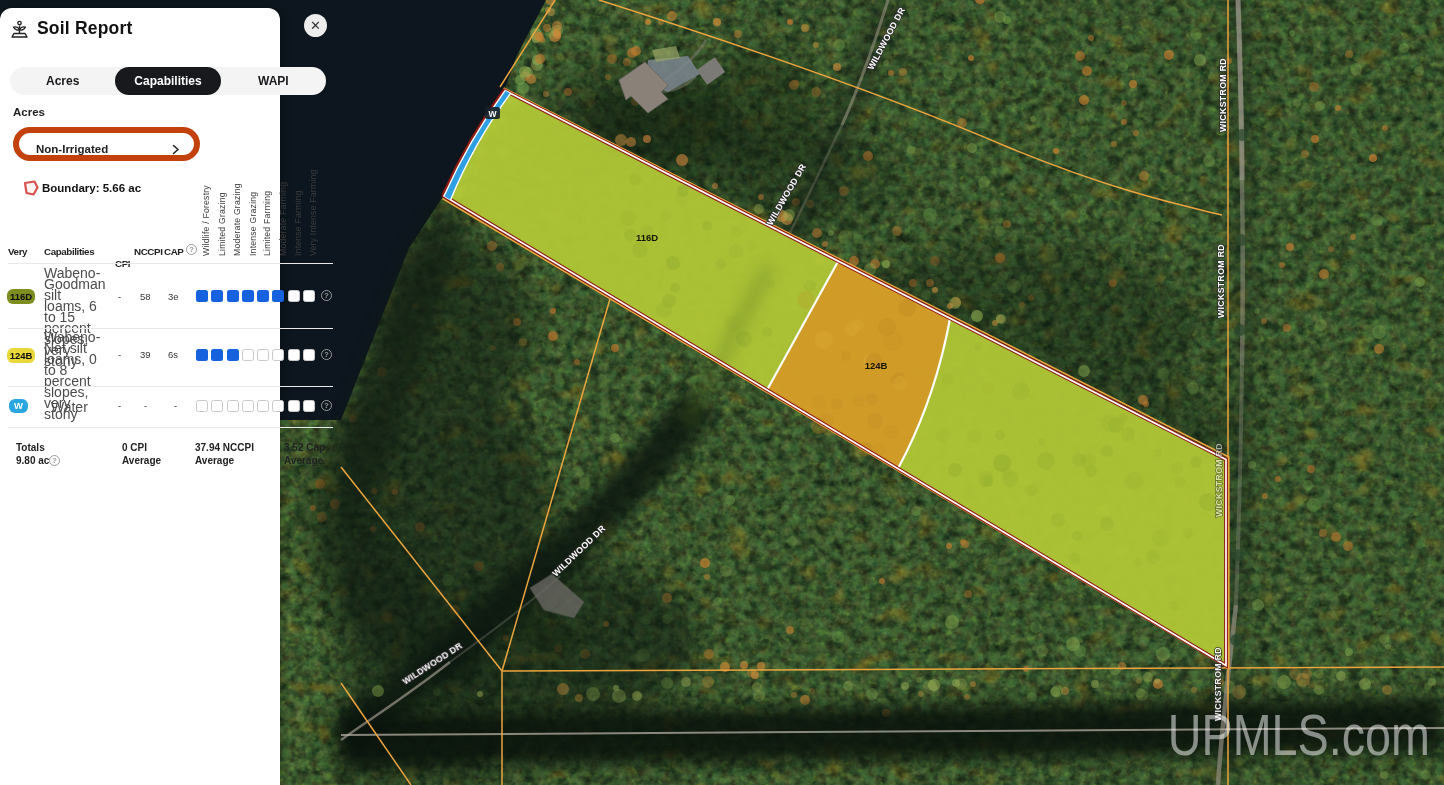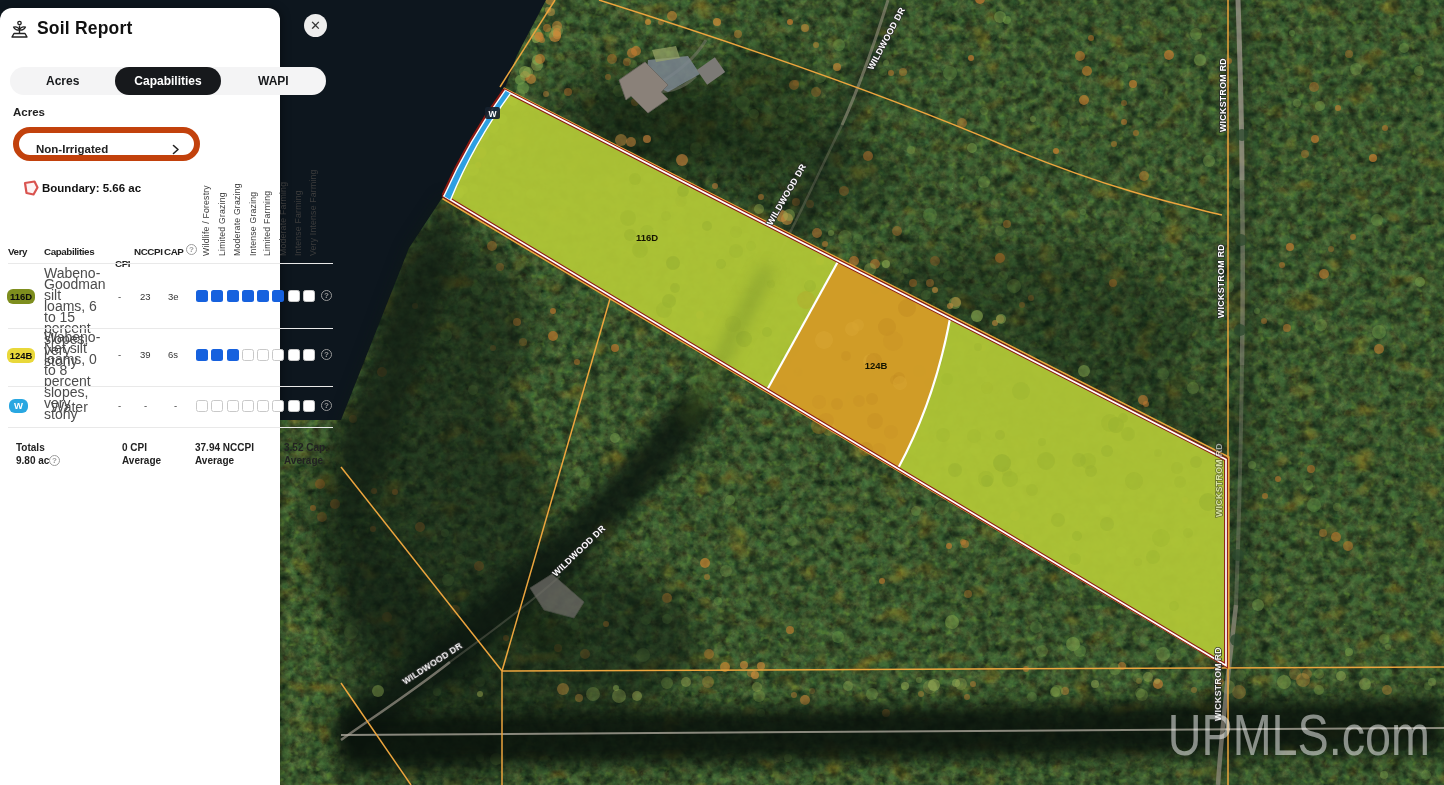--- a/index.html
+++ b/index.html
@@ -801,21 +801,21 @@
   <div class="abs th" style="left:44px;top:246px">Capabilities</div>
   <div class="abs th" style="left:115px;top:258px">CPI</div>
   <div class="abs th" style="left:134px;top:246px">NCCPI</div>
   <div class="abs th" style="left:164px;top:246px">CAP</div>
   <div class="qm" style="left:186px;top:244px">?</div>
   <div class="hr" style="top:263px"></div>
 
   <div class="badge" style="left:7px;top:289px;width:28px;height:15px;line-height:15px;background:#7e8e1e">116D</div>
   <div class="desc" style="left:44px;top:268px">Wabeno-Goodman silt loams, 6 to 15 percent slopes, very stony</div>
   <div class="num" style="left:118px;top:291px">-</div>
-  <div class="num" style="left:140px;top:291px">23</div>
+  <div class="num" style="left:140px;top:291px">58</div>
   <div class="num" style="left:168px;top:291px">3e</div>
   <div class="sq sqf" style="left:196px;top:290px"></div>
   <div class="sq sqf" style="left:211px;top:290px"></div>
   <div class="sq sqf" style="left:227px;top:290px"></div>
   <div class="sq sqf" style="left:242px;top:290px"></div>
   <div class="sq sqf" style="left:257px;top:290px"></div>
   <div class="sq sqf" style="left:272px;top:290px"></div>
   <div class="sq sqe" style="left:288px;top:290px"></div>
   <div class="sq sqe" style="left:303px;top:290px"></div>
   <div class="qm" style="left:321px;top:290px">?</div>

